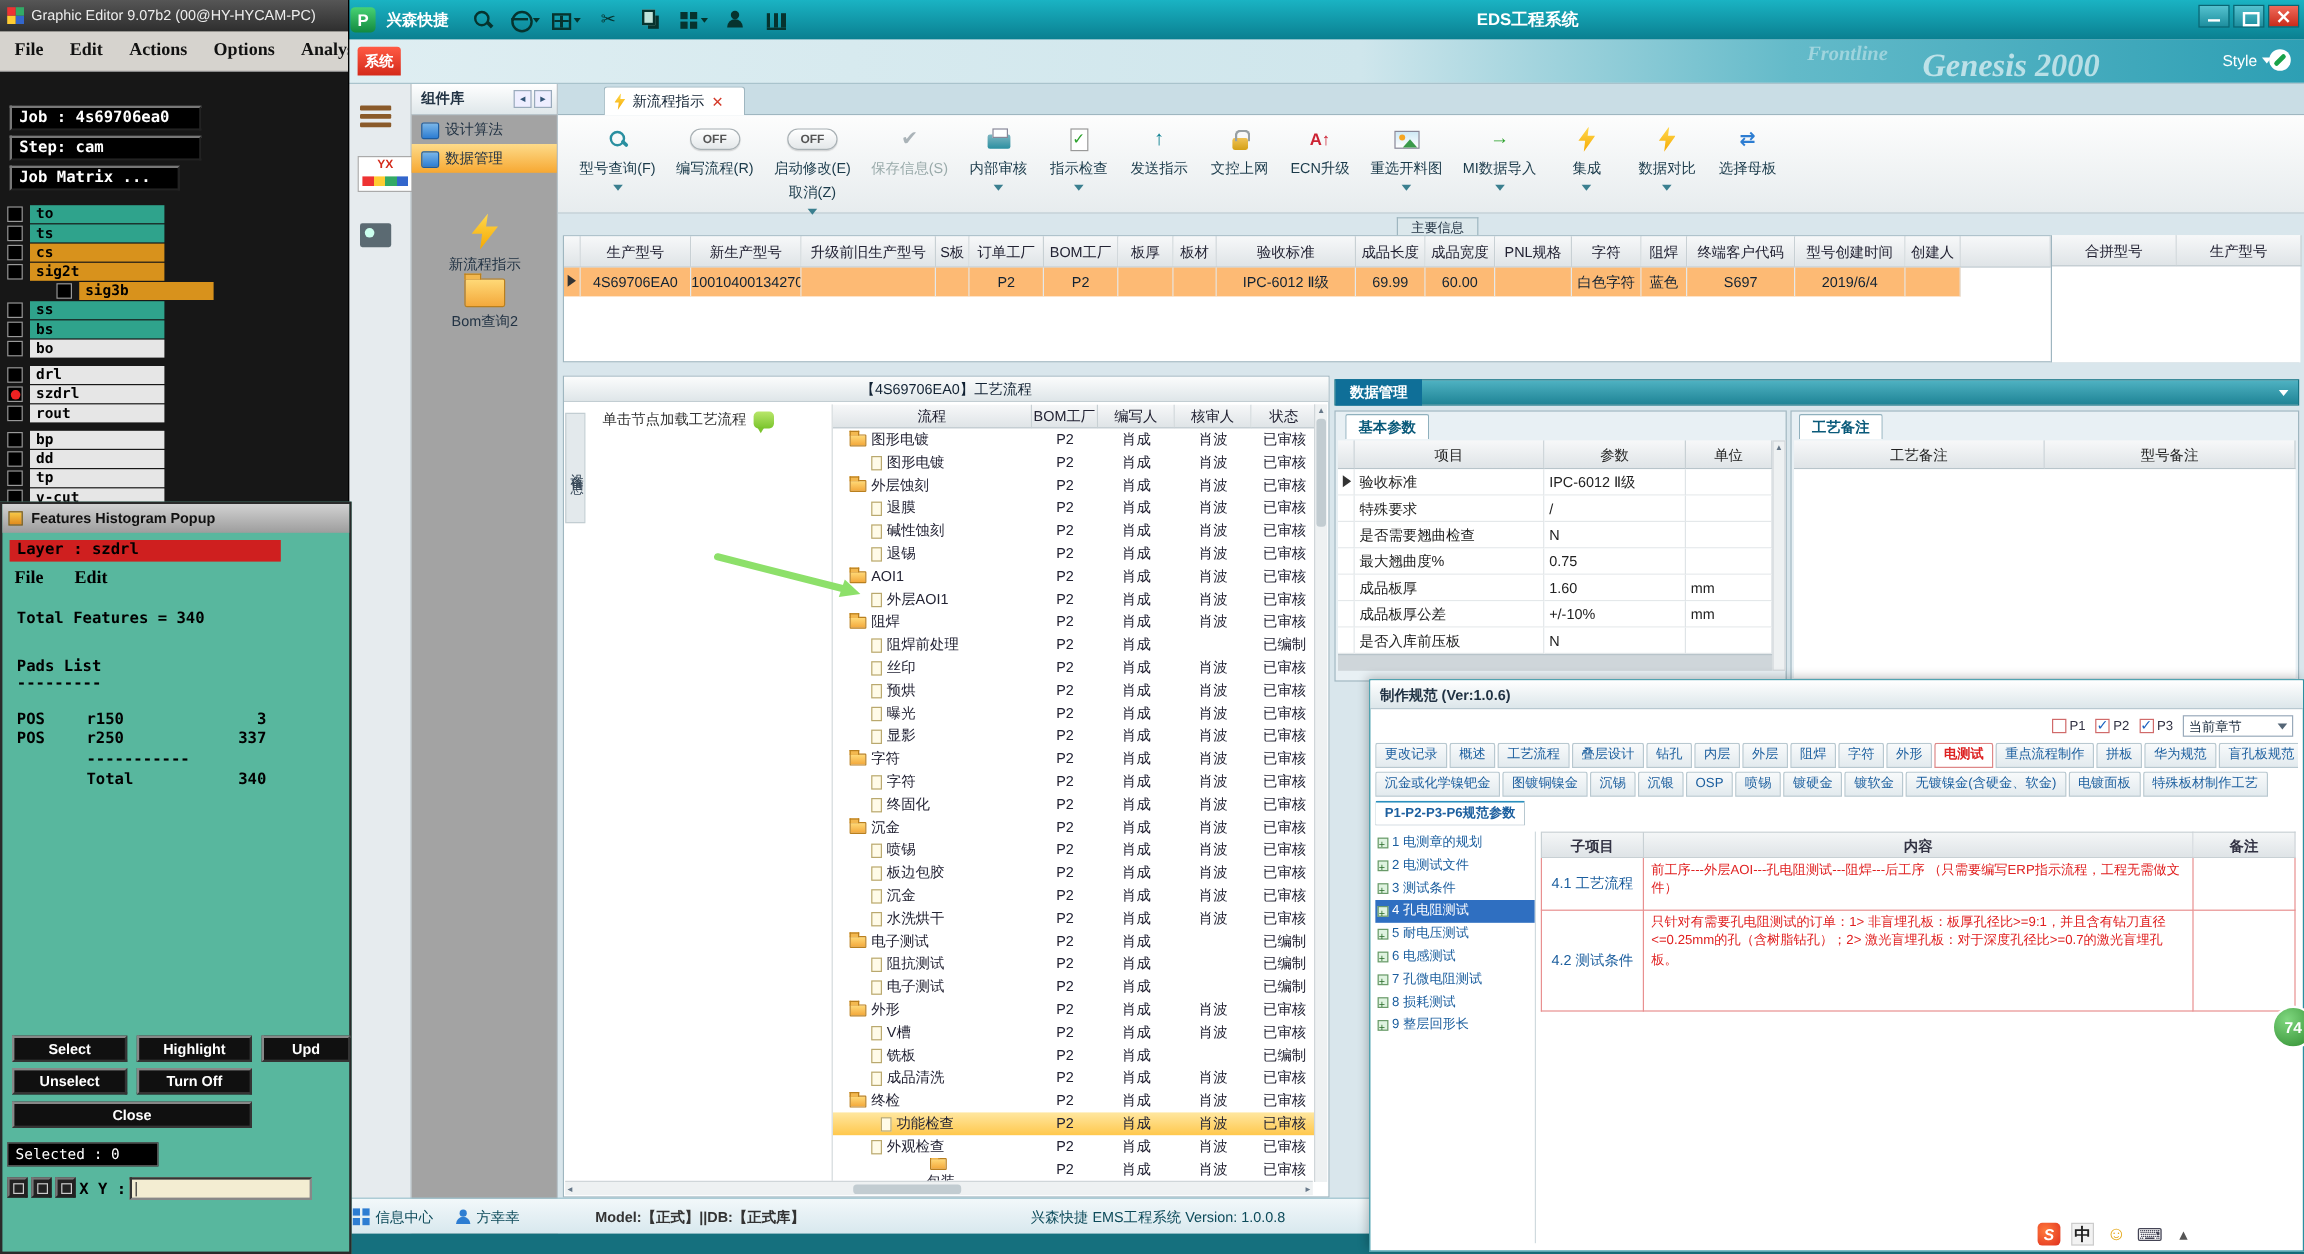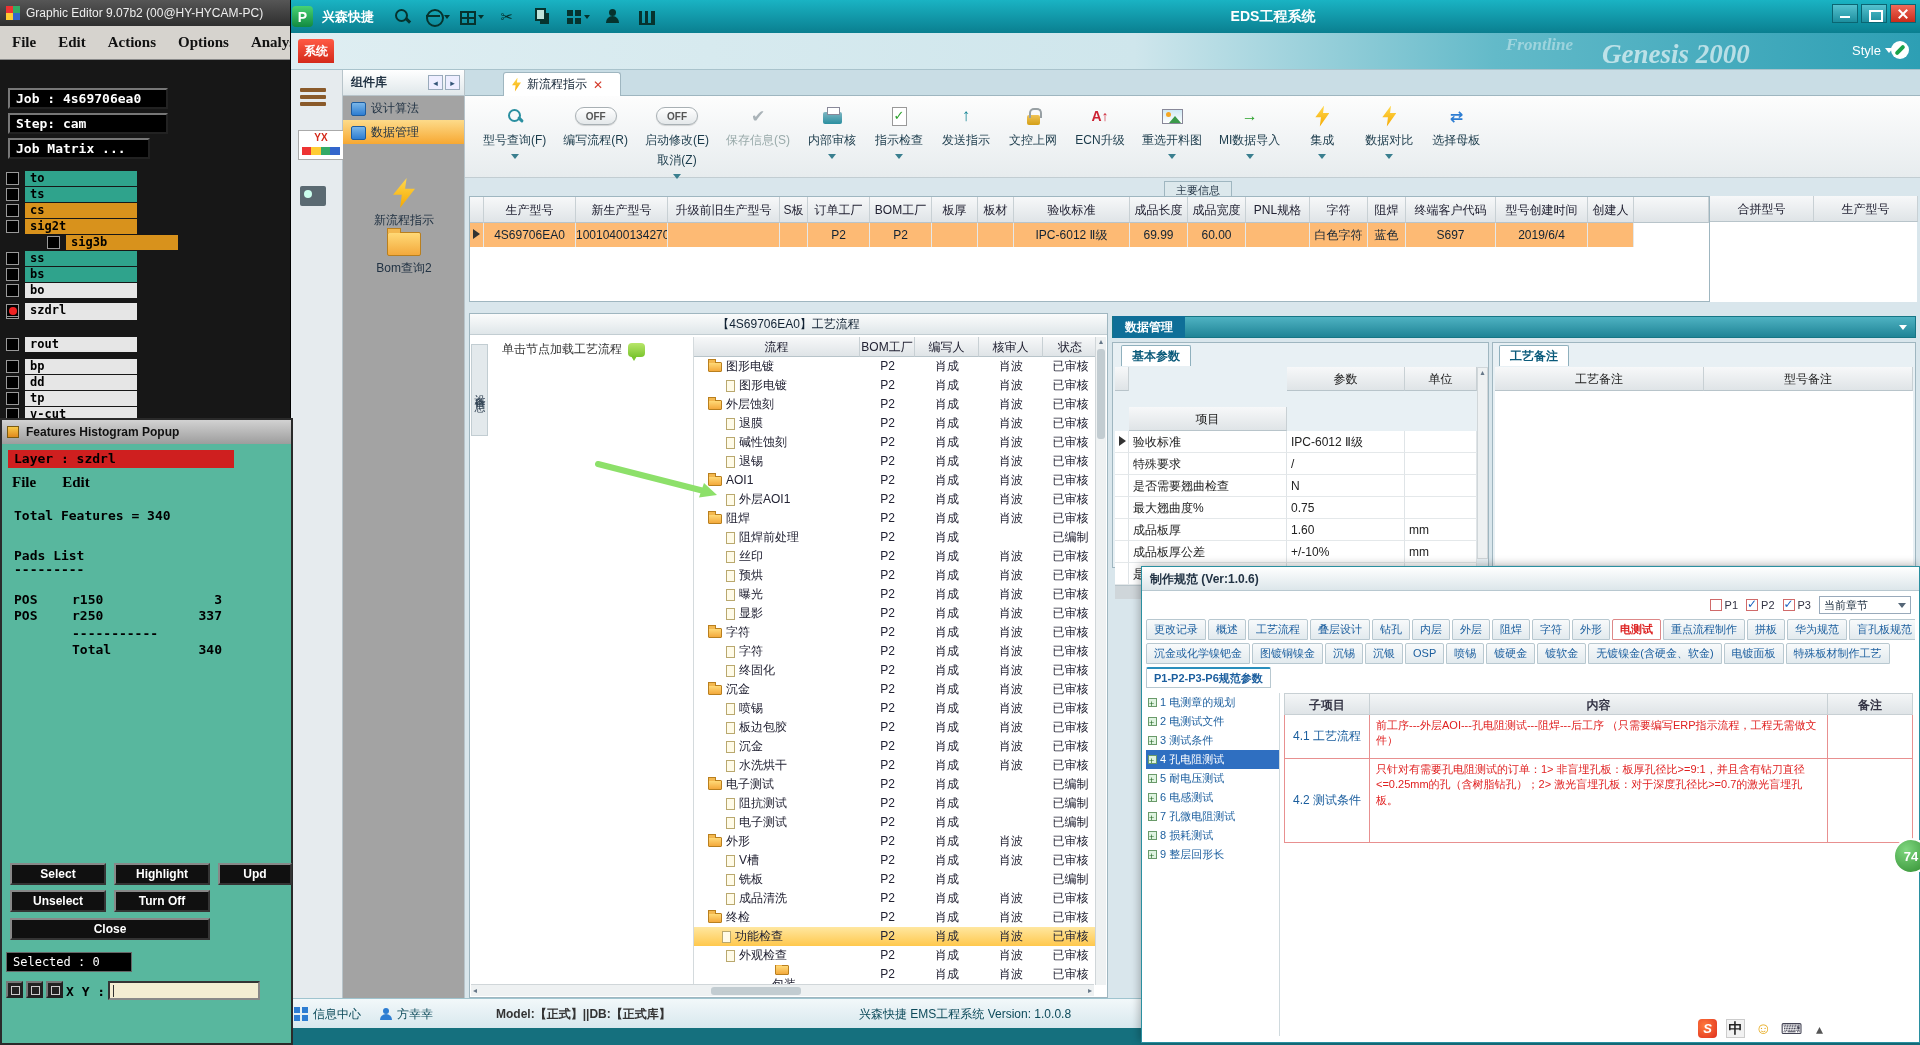--- a/index.html
+++ b/index.html
@@ -795,21 +795,21 @@
               <div class="fc fname" style="width: 166px; padding-left: 14px;">
                 <span class="ico-folder"></span>
                 <span class="fname-text">终检</span>
               </div>
               <div class="fc" style="width: 55px;">P2</div>
               <div class="fc" style="width: 64px;">肖成</div>
               <div class="fc" style="width: 64px;">肖波</div>
               <div class="fc" style="width: 55px;">已审核</div>
             </div>
             <div class="frow hl">
-              <div class="fc fname" style="width: 166px; padding-left: 28px;">
+              <div class="fc fname" style="width: 166px; padding-left: 40px;">
                 <span class="ico-file"></span>
                 <span class="fname-text">功能检查</span>
               </div>
               <div class="fc" style="width: 55px;">P2</div>
               <div class="fc" style="width: 64px;">肖成</div>
               <div class="fc" style="width: 64px;">肖波</div>
               <div class="fc" style="width: 55px;">已审核</div>
             </div>
             <div class="frow">
               <div class="fc fname" style="width: 166px; padding-left: 32px;">
@@ -844,21 +844,21 @@
     <div class="bi-strip">
       <span class="bi-tab">数据管理</span>
       <span class="bi-strip-caret"></span>
     </div>
 
     <div class="basic-panel">
       <div class="sub-tab">基本参数</div>
       <div class="bi-grid" id="bi-grid">
           <div class="orow">
             <div class="bic" style="width: 14px;"></div>
-            <div class="bic" style="width: 158px; margin-top: 40px;">项目</div>
+            <div class="bic" style="width: 158px;">项目</div>
             <div class="bic" style="width: 118px;">参数</div>
             <div class="bic" style="width: 72px;">单位</div>
           </div>
           <div class="orow">
             <div class="bid row-marker" style="width: 14px;"></div>
             <div class="bid" style="width: 158px;">验收标准</div>
             <div class="bid" style="width: 118px;">IPC-6012 Ⅱ级</div>
             <div class="bid" style="width: 72px;"></div>
           </div>
           <div class="orow">
@@ -1096,21 +1096,21 @@
           <span class="ge-band teal">bs</span>
         </div>
         <div class="ge-layer" style="top: 283px;">
           <span class="ge-cb"></span>
           <span class="ge-band white">bo</span>
         </div>
         <div class="ge-layer" style="top: 305px;">
           <span class="ge-cb"></span>
           <span class="ge-band white">drl</span>
         </div>
-        <div class="ge-layer" style="top: 303px;">
+        <div class="ge-layer" style="top: 321px;">
           <span class="ge-cb">
             <span class="ge-dot"></span>
           </span>
           <span class="ge-band white">szdrl</span>
         </div>
         <div class="ge-layer" style="top: 337px;">
           <span class="ge-cb"></span>
           <span class="ge-band white">rout</span>
         </div>
         <div class="ge-layer" style="top: 359px;">

